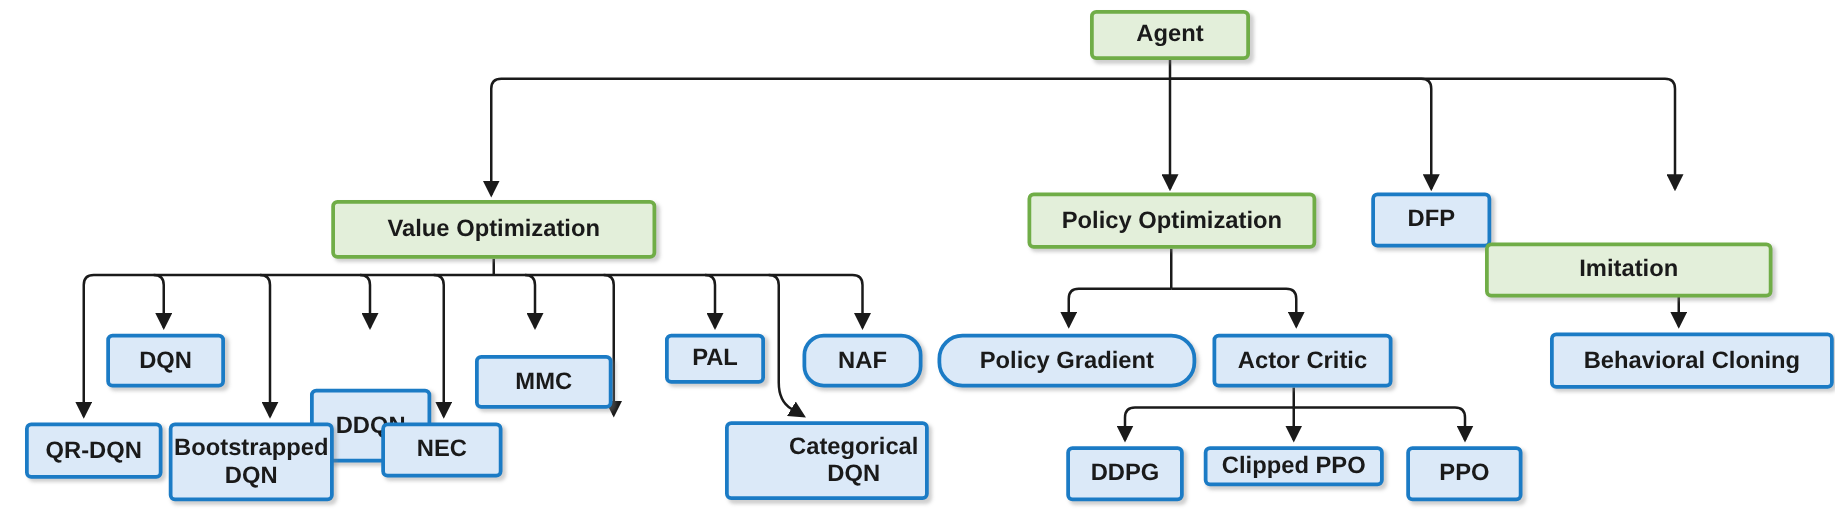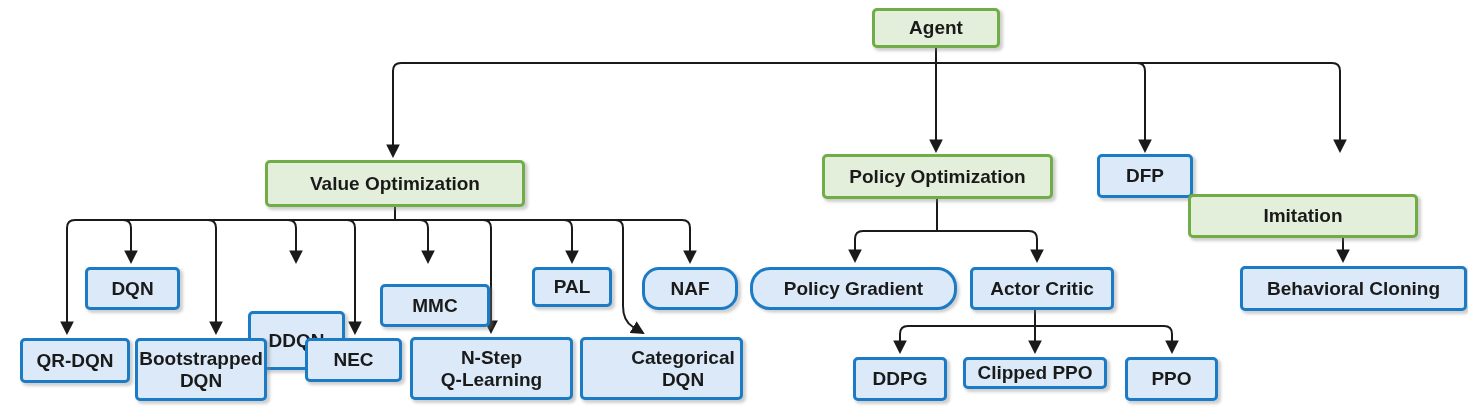--- a/index.html
+++ b/index.html
@@ -99,22 +99,20 @@
   <div class="node leaf" style="left:85px; top:267px; width:95px; height:43px;">DQN</div>
   <div class="node leaf" style="left:248px; top:267px; width:97px; height:59px;margin-top:44px;">DDQN</div>
   <div class="node leaf" style="left:380px; top:284px; width:110px; height:43px;">MMC</div>
   <div class="node leaf" style="left:532px; top:267px; width:80px; height:40px;">PAL</div>
   <div class="node leaf" style="left:642px; top:267px; width:96px; height:43px;border-radius:17px;">NAF</div>
 
   <div class="node leaf" style="left:8px; top:338px; width:110px; height:45px;margin-left:12px;">QR-DQN</div>
   <div class="node leaf" style="left:135px; top:338px; width:132px; height:63px;">Bootstrapped
 DQN</div>
   <div class="node leaf" style="left:305px; top:338px; width:97px; height:44px;">NEC</div>
-  <div class="node leaf" style="left:410px; top:337px; width:163px; height:63px;">N-Step
-Q-Learning</div>
   <div class="node leaf" style="left:580px; top:337px; width:163px; height:63px;padding-left:43px;">Categorical
 DQN</div>
 
   <div class="node leaf" style="left:750px; top:267px; width:207px; height:43px;border-radius:20px;">Policy Gradient</div>
   <div class="node leaf" style="left:970px; top:267px; width:144px; height:43px;">Actor Critic</div>
 
   <div class="node leaf" style="left:853px; top:357px; width:94px; height:44px;">DDPG</div>
   <div class="node leaf" style="left:963px; top:357px; width:144px; height:32px;">Clipped PPO</div>
   <div class="node leaf" style="left:1125px; top:357px; width:93px; height:44px;">PPO</div>
 

